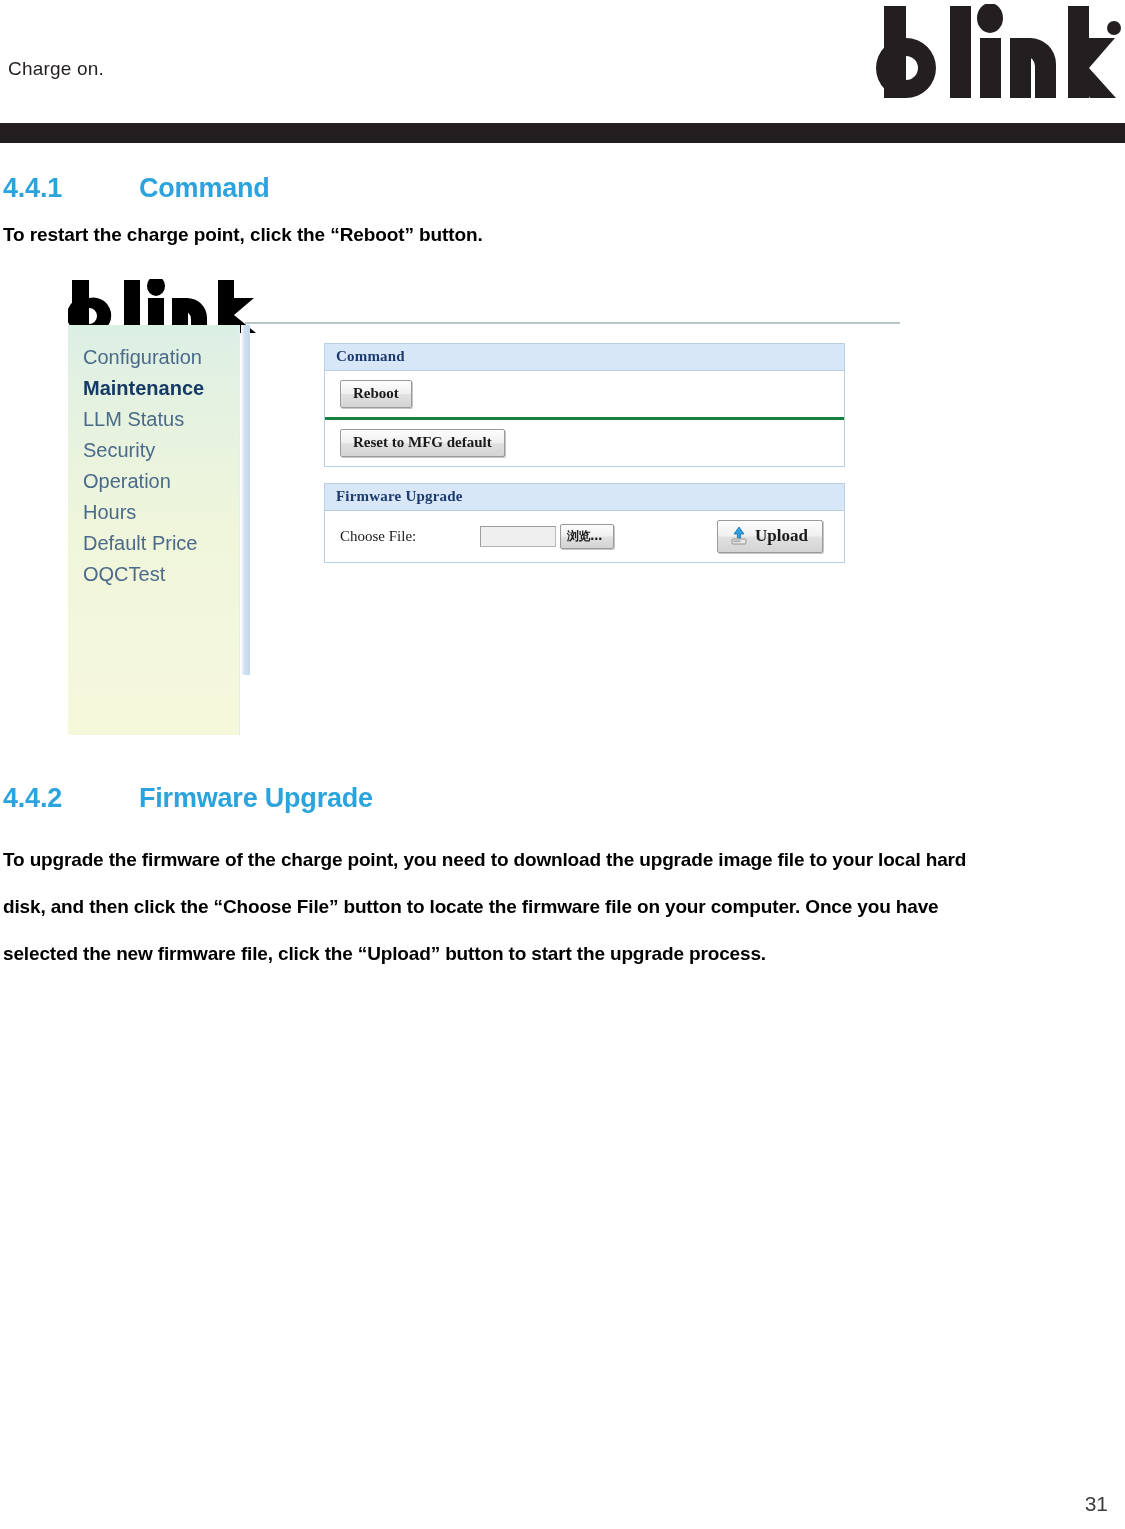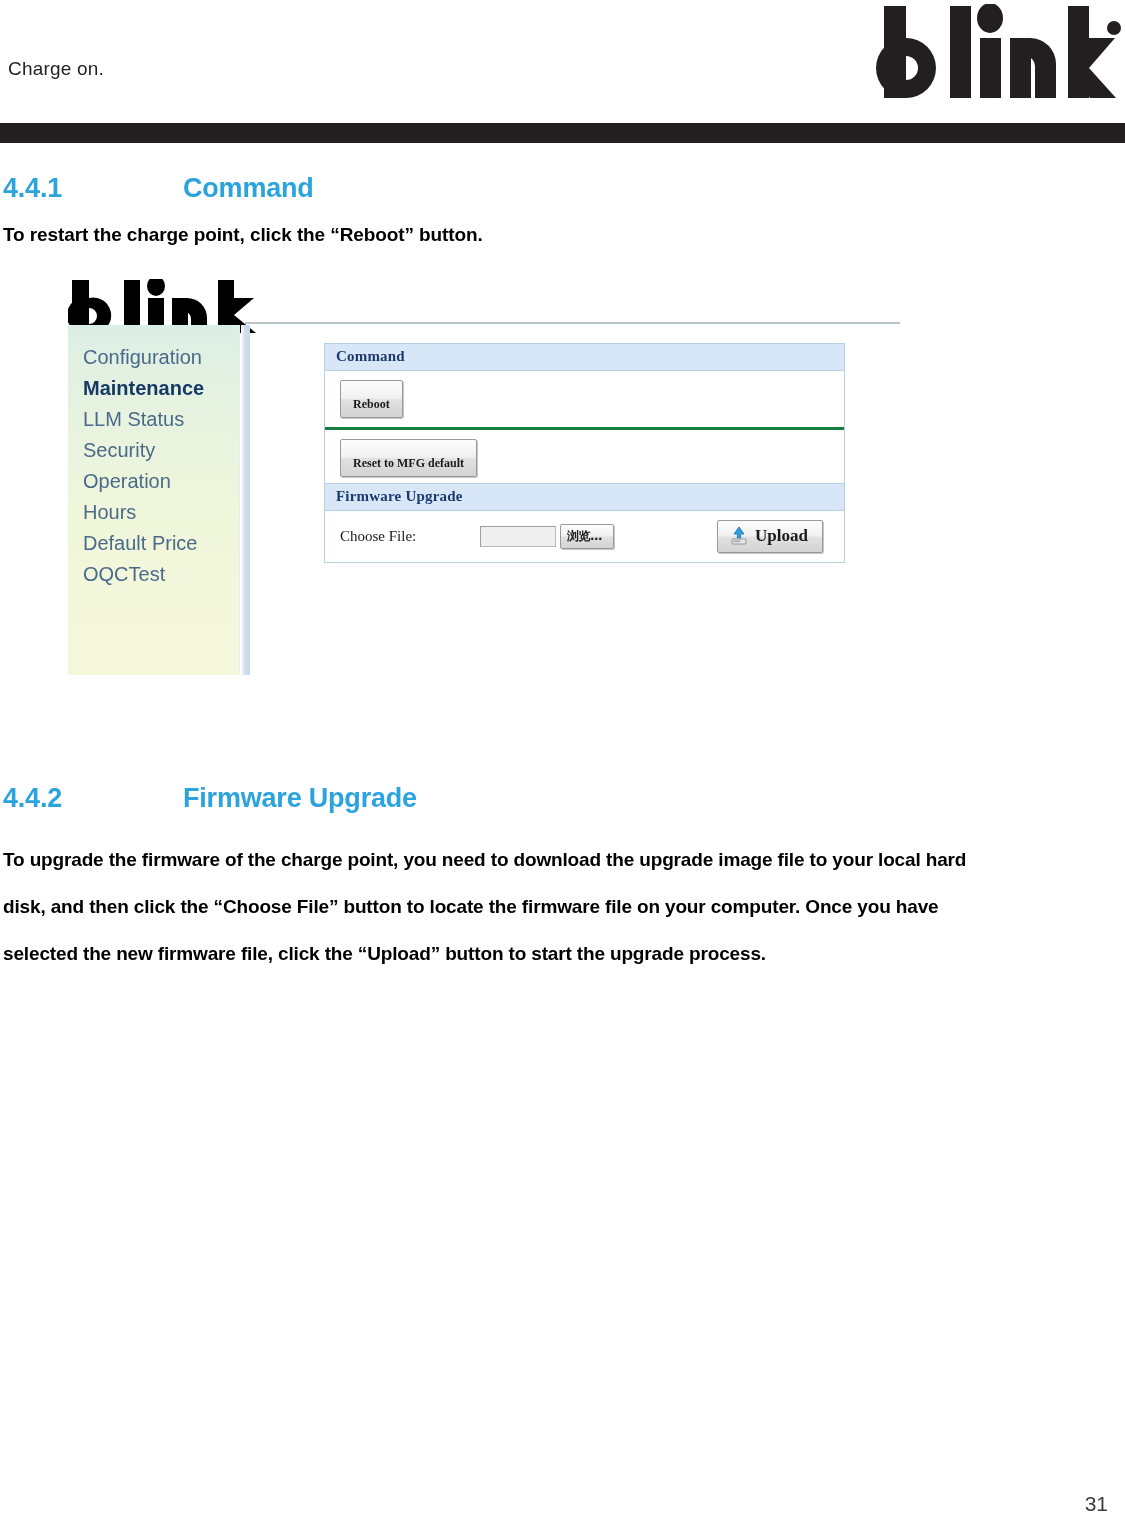--- a/index.html
+++ b/index.html
@@ -65,21 +65,20 @@
   h1.sec-title .num { margin-right: 13px; }
 
   h2.subsec-title {
     margin: 0;
     padding: 30px 0 0 3px;
     font-size: 27px;
     font-weight: bold;
     color: #2ba3dd;
     letter-spacing: -0.2px;
     display: flex;
-    gap: 44px;
   }
   h2.subsec-title .num { width: 136px; flex: none; }
 
   p.body-text {
     margin: 0;
     padding: 20px 0 0 3px;
     font-size: 19px;
     font-weight: bold;
     color: #000000;
     letter-spacing: -0.1px;
@@ -120,21 +119,21 @@
     height: 2px;
     background: #b9c6c9;
   }
 
   
   .ui-sidebar {
     position: absolute;
     left: 8px;
     top: 54px;
     width: 172px;
-    height: 350px;
+    height: 410px;
     background: linear-gradient(to bottom, #dcefe5 0%, #e6f2e0 22%, #f0f6da 55%, #f6f8dc 100%);
     border-right: 1px solid #e3eef0;
   }
   .ui-sidebar-strip {
     position: absolute;
     left: 181px;
     top: 54px;
     width: 9px;
     height: 350px;
     background: linear-gradient(to right, #ffffff 0%, #cfdfef 40%, #c5d9ec 100%);
@@ -195,24 +194,24 @@
   }
   .panel-row + .panel-row { border-top: 3px solid #15803d; }
 
   .btn {
     display: inline-block;
     background: linear-gradient(to bottom, #fdfdfd 0%, #f0f0f0 48%, #e1e1e1 52%, #d3d3d3 100%);
     border: 1px solid #9a9a9a;
     border-radius: 2px;
     box-shadow: 1px 1px 0 rgba(0,0,0,0.22);
     font-family: "Liberation Serif", serif;
-    font-size: 12px;
+    font-size: 15px;
     font-weight: bold;
     color: #1a1a1a;
-    padding: 16px 12px 5px 12px;
+    padding: 4px 12px 5px 12px;
     cursor: pointer;
     white-space: nowrap;
   }
 
   .file-label {
     font-family: "Liberation Serif", serif;
     font-size: 15px;
     color: #1a1a1a;
     width: 140px;
     flex: none;

